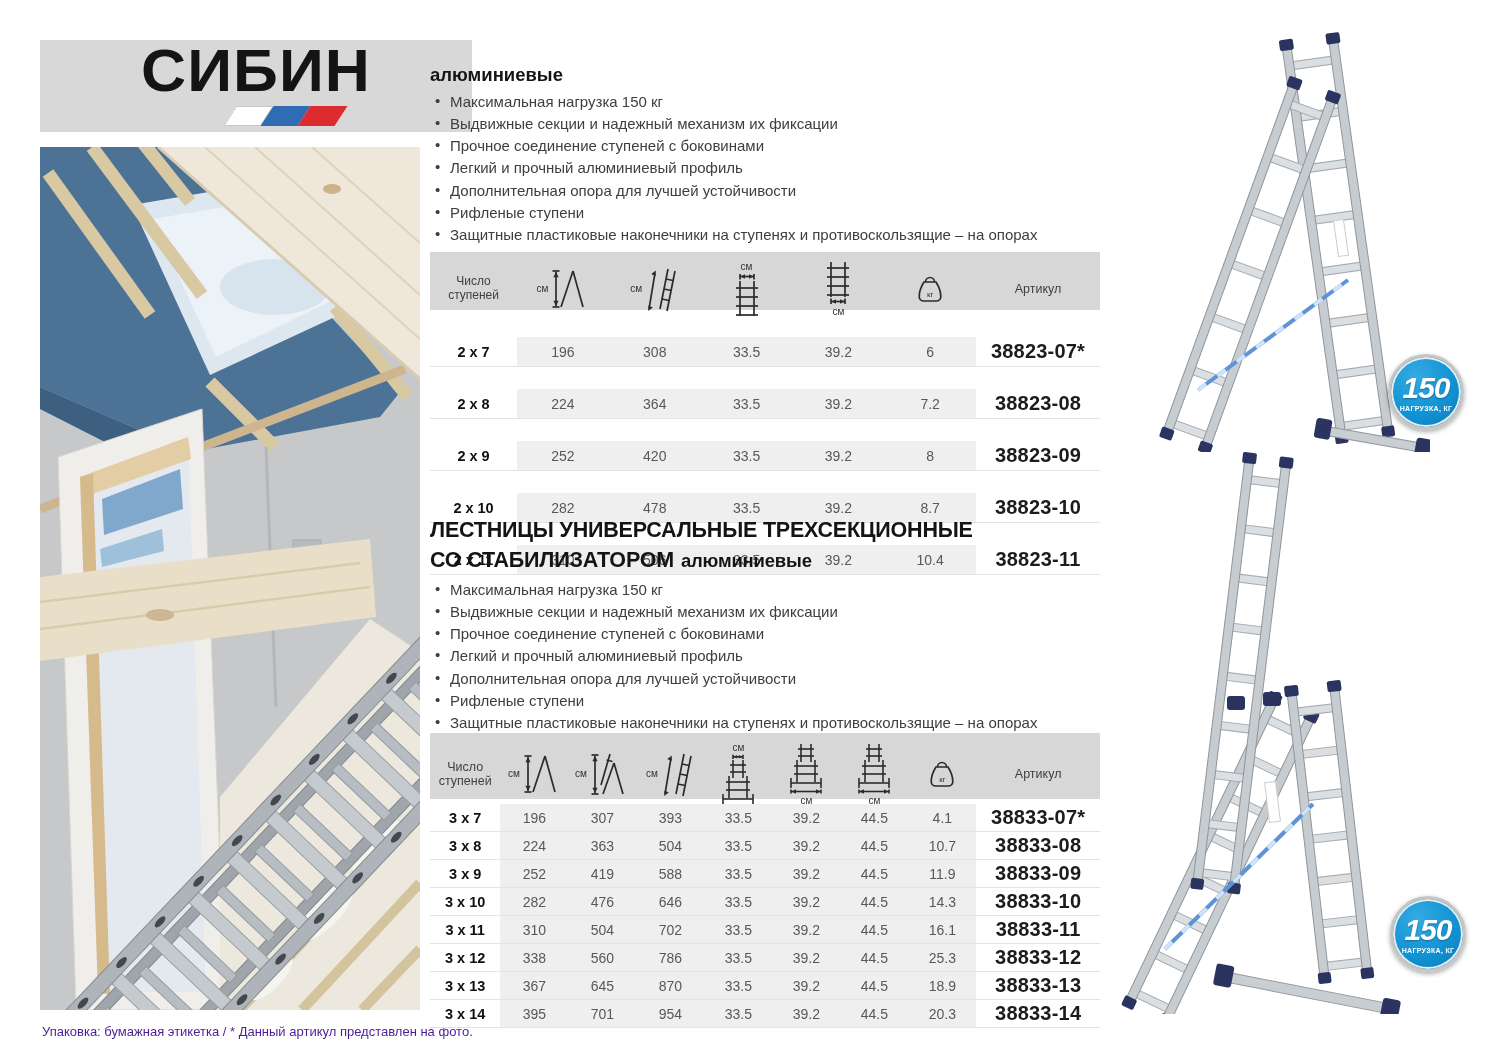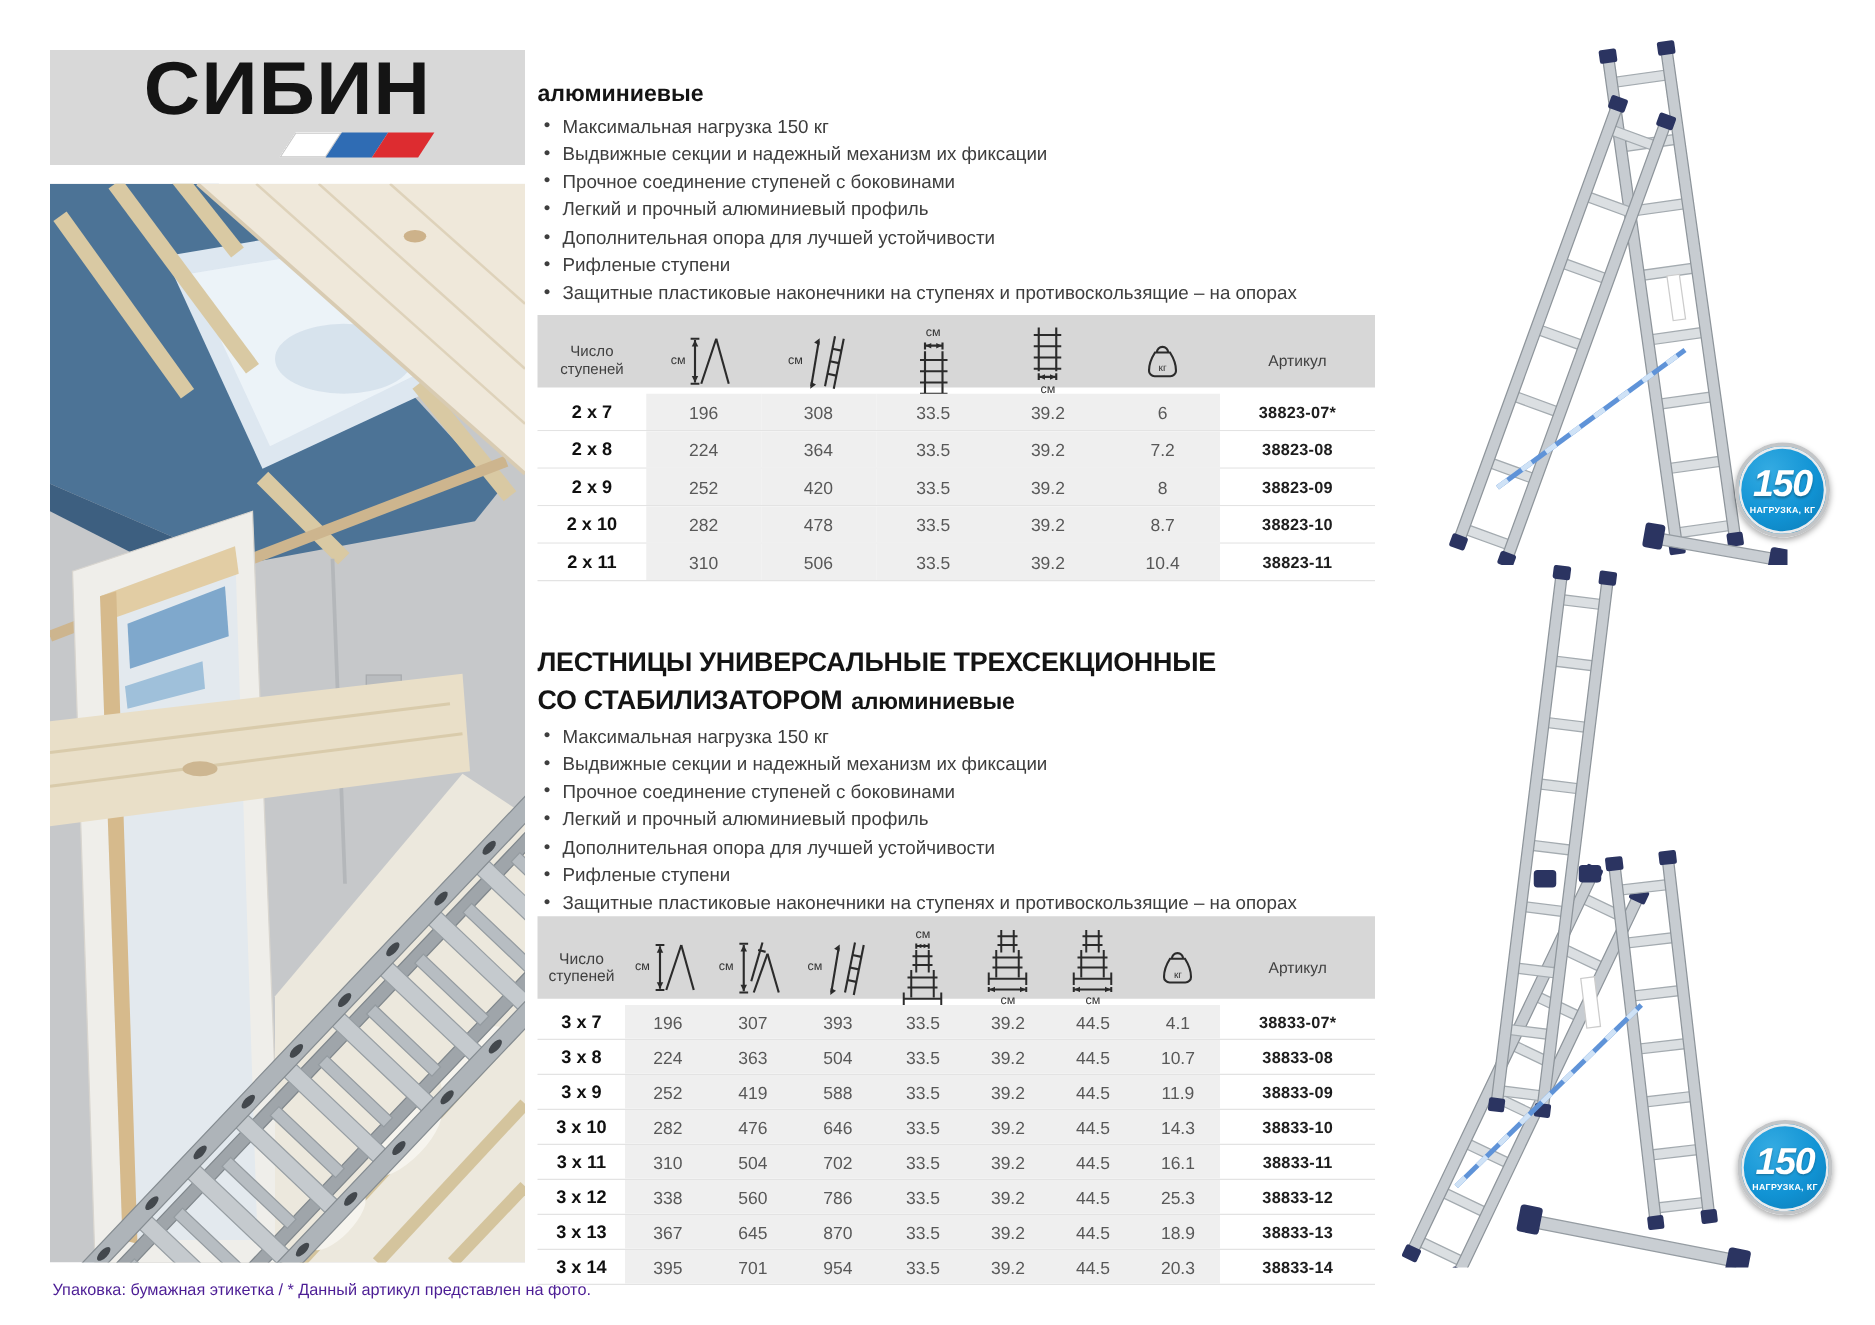--- a/index.html
+++ b/index.html
@@ -1,20 +1,20 @@
 <!DOCTYPE html>
 <html><head>
 <meta charset="utf-8">
 <style>
   html,body{margin:0;padding:0;background:#fff;}
   body{font-family:"Liberation Sans","DejaVu Sans",sans-serif;}
   .page{position:relative;width:1500px;height:1060px;background:#fff;overflow:hidden;}
 
   
-  .logo{position:absolute;left:40px;top:40px;width:380px;height:92px;background:#d8d8d8;}
+  .logo{position:absolute;left:40px;top:40px;width:432px;height:92px;background:#d8d8d8;}
   .logo-text{position:absolute;left:0;right:0;top:-4px;text-align:center;font-size:60px;font-weight:bold;color:#141414;letter-spacing:1px;transform:scaleX(1.04);}
   .flag{position:absolute;left:190px;bottom:6px;display:flex;transform:skewX(-33deg);}
   .flag i{display:block;width:37px;height:20px;}
   .flag .fw{background:#ffffff;box-shadow:inset 0 0 0 1px #c9c9c9;}
   .flag .fb{background:#2f6cb4;}
   .flag .fr{background:#dd2c30;}
 
   
   .photo{position:absolute;left:40px;top:147px;width:380px;height:863px;}
 
@@ -33,26 +33,26 @@
   
   .spec-table{position:absolute;left:430px;width:670px;}
   .thead{display:flex;align-items:center;background:#d7d7d7;}
   .t1 .thead{height:58px;}
   .t2 .thead{height:66px;}
   .th,.td{display:flex;align-items:center;justify-content:center;box-sizing:border-box;}
   .th{font-size:12.5px;color:#3f3f3f;text-align:center;line-height:1.15;margin-top:16px;}
   .t1 .th.label{font-size:12px;}
   .tbody{padding-top:5px;}
   .trow{display:flex;align-items:stretch;border-bottom:1px solid #e3e3e3;background:#fff;}
-  .t1 .trow{height:29px;}
+  .t1 .trow{height:29px;margin-top:22px;}
   .t2 .trow{height:27px;}
   .td{font-size:14px;color:#585858;}
   .td.data{background:#efefef;}
   .td.label{font-weight:bold;font-size:14.5px;color:#101010;}
-  .td.sku{font-weight:bold;font-size:13px;color:#1c1c1c;letter-spacing:.2px;text-align:right;}
+  .td.sku{font-weight:bold;font-size:20px;color:#1c1c1c;letter-spacing:.2px;text-align:right;}
   .t1 .label{width:13%;}  .t1 .data{width:13.7%;}  .t1 .sku{width:18.5%;}
   .t2 .label{width:10.5%;}.t2 .data{width:10.15%;}.t2 .sku{width:18.45%;}
   .th.icon{gap:3px;}
   .unit{font-size:10px;color:#333;}
   .pos-left{flex-direction:row;}
   .stack{display:flex;flex-direction:column;align-items:center;gap:1px;}
   .glyph{display:flex;align-items:center;justify-content:center;}
   .inside-wrap{position:relative;display:inline-block;}
   .inside-wrap .unit{position:absolute;left:0;right:0;bottom:8px;text-align:center;font-size:8px;}
 

